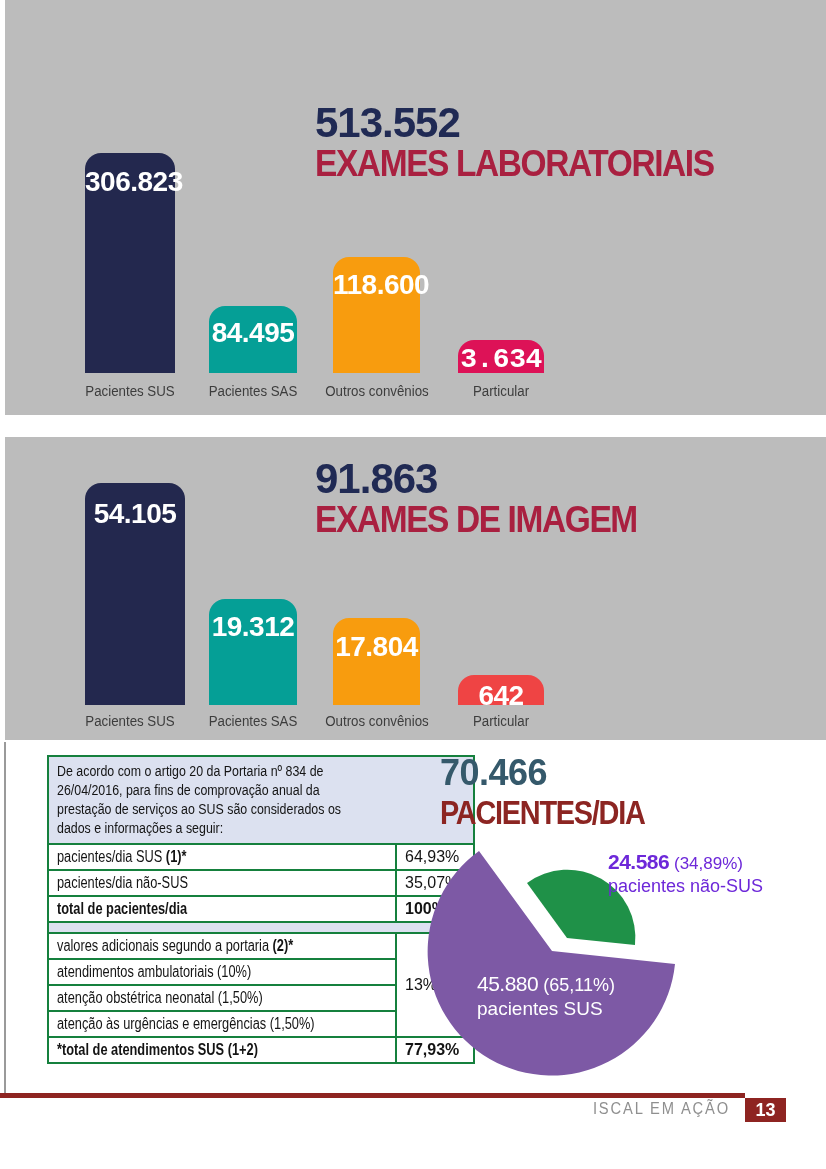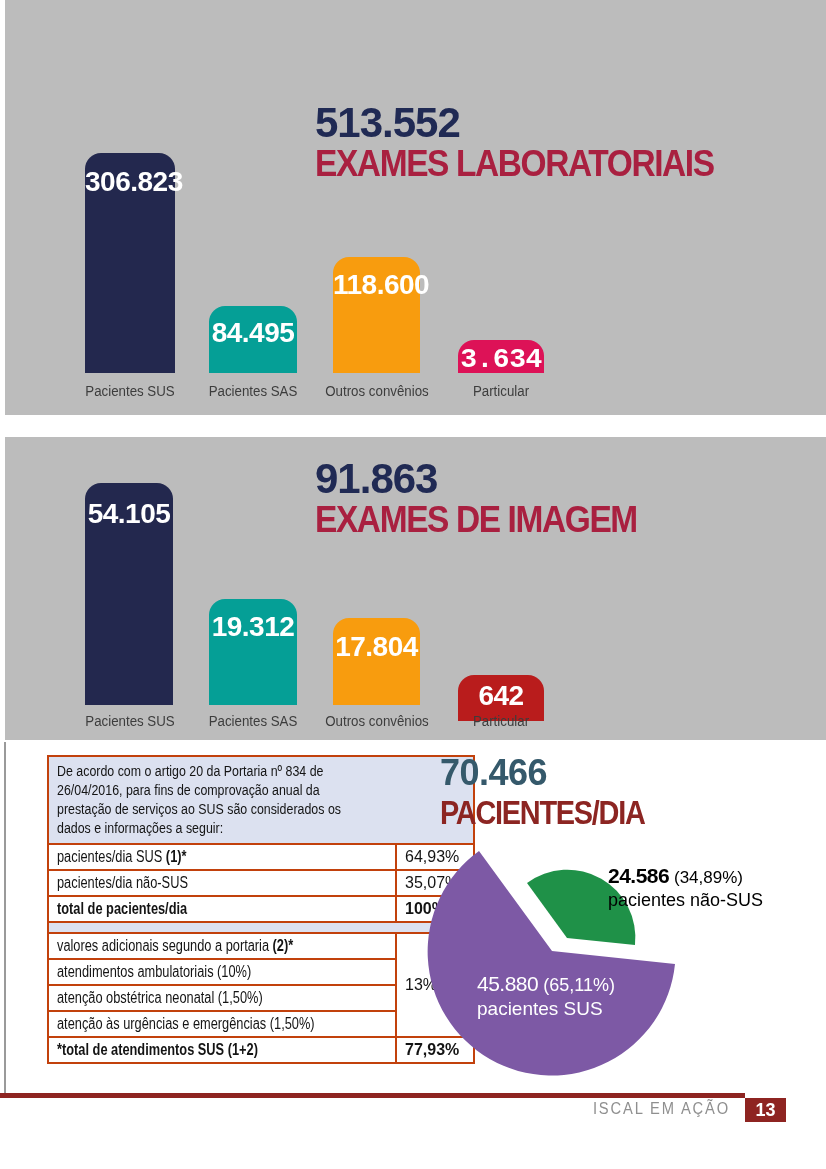--- a/index.html
+++ b/index.html
@@ -18,38 +18,38 @@
   
   .bar{position:absolute;border-radius:16px 16px 0 0;}
   .bar-value{display:block;text-align:center;color:#ffffff;font-weight:bold;font-size:28px;
              letter-spacing:-0.5px;}
   .cat-label{position:absolute;font-size:14px;color:#3d3d3d;white-space:nowrap;
              transform:translateX(-50%) scaleX(0.95);}
 
   
   #stats-table{position:absolute;left:47px;top:755px;width:363px;border-collapse:collapse;
                color:#141414;}
-  #stats-table td{border:2px solid #c2410c;background:#ffffff;padding:3px 8px;vertical-align:middle;}
+  #stats-table td{border:2px solid #15803d;background:#ffffff;padding:3px 8px;vertical-align:middle;}
   #stats-table td.head{background:#dce1f0;font-size:15.5px;line-height:1.22;padding:5px 8px;}
   #stats-table td.spacer{background:#dce1f0;height:9px;padding:0;}
   #stats-table td.label{font-size:16px;}
   #stats-table td.val{font-size:16px;padding-right:14px;white-space:nowrap;}
   .b{font-weight:bold;}
   .squeeze{display:inline-block;transform:scaleX(0.8);transform-origin:0 0;}
   td.head .squeeze{width:355px;}
   td.label .squeeze.wrap{width:330px;}
 
   
   .pie-title{position:absolute;left:440px;top:752px;line-height:1.15;}
   .pie-total{display:block;font-size:36px;font-weight:bold;color:#35596b;letter-spacing:-0.5px;}
   .pie-name{display:inline-block;font-size:34px;font-weight:bold;color:#8c2522;
             letter-spacing:-1.5px;transform:scaleX(0.85);transform-origin:0 50%;white-space:nowrap;}
   #pie-svg{position:absolute;left:420px;top:845px;}
   .pie-lab{position:absolute;line-height:1.25;}
-  #pie-label-nao{left:608px;top:849px;color:#000000;font-size:17px;margin-top:14px;}
+  #pie-label-nao{left:608px;top:849px;color:#6d28d9;font-size:17px;}
   #pie-label-nao .num{font-size:21px;font-weight:bold;letter-spacing:-0.5px;}
   #pie-label-nao .sub{font-size:18px;}
   #pie-label-sus{left:477px;top:971px;color:#ffffff;font-size:18px;}
   #pie-label-sus .num{font-size:21px;font-weight:normal;letter-spacing:-0.5px;}
   #pie-label-sus .sub{font-size:19px;}
 
   
   #footer-rule{position:absolute;left:0;top:1093px;width:745px;height:5px;background:#8e2421;}
   #left-rule{position:absolute;left:4px;top:742px;width:2px;height:351px;background:#9a9a9a;}
   #footer-brand{position:absolute;left:540px;top:1100px;width:190px;text-align:right;
@@ -87,33 +87,33 @@
       </div>
       <div class="cat-label" style="left: 253px; top: 383px;">Pacientes SAS</div>
       <div class="bar" style="left: 333px; top: 257px; width: 87px; height: 116px; background: rgb(248, 156, 14);">
         <span class="bar-value" style="margin-top: 12px;">118.600</span>
       </div>
       <div class="cat-label" style="left: 376.5px; top: 383px;">Outros convênios</div>
       <div class="bar" style="left: 458px; top: 340px; width: 86px; height: 33px; background: rgb(221, 18, 87);">
         <span class="bar-value" style="margin-top: 4px; font-family: Liberation Mono, monospace;">3.634</span>
       </div>
       <div class="cat-label" style="left: 501px; top: 383px;">Particular</div>
-      <div class="bar" style="left: 85px; top: 483px; width: 88px; height: 222px; background: rgb(35, 40, 78);">
+      <div class="bar" style="left: 85px; top: 483px; width: 100px; height: 222px; background: rgb(35, 40, 78);">
         <span class="bar-value" style="margin-top: 15px;">54.105</span>
       </div>
       <div class="cat-label" style="left: 130px; top: 713px;">Pacientes SUS</div>
       <div class="bar" style="left: 209px; top: 599px; width: 88px; height: 106px; background: rgb(5, 159, 150);">
         <span class="bar-value" style="margin-top: 12px;">19.312</span>
       </div>
       <div class="cat-label" style="left: 253px; top: 713px;">Pacientes SAS</div>
       <div class="bar" style="left: 333px; top: 618px; width: 87px; height: 87px; background: rgb(248, 156, 14);">
         <span class="bar-value" style="margin-top: 13px;">17.804</span>
       </div>
       <div class="cat-label" style="left: 376.5px; top: 713px;">Outros convênios</div>
-      <div class="bar" style="left: 458px; top: 675px; width: 86px; height: 46px; background: #b91c1c;">
+      <div class="bar" style="left: 458px; top: 675px; width: 86px; height: 30px; background: #ef4444;">
         <span class="bar-value" style="margin-top: 5px;">642</span>
       </div>
       <div class="cat-label" style="left: 501px; top: 713px;">Particular</div>
     </div>
 
   <table id="stats-table">
     <tbody>
       <tr>
         <td class="head" colspan="2">
           <span class="squeeze">De acordo com o artigo 20 da Portaria nº 834 de 26/04/2016, para fins de comprovação anual da prestação de serviços ao SUS são considerados os dados e informações a seguir:</span>

